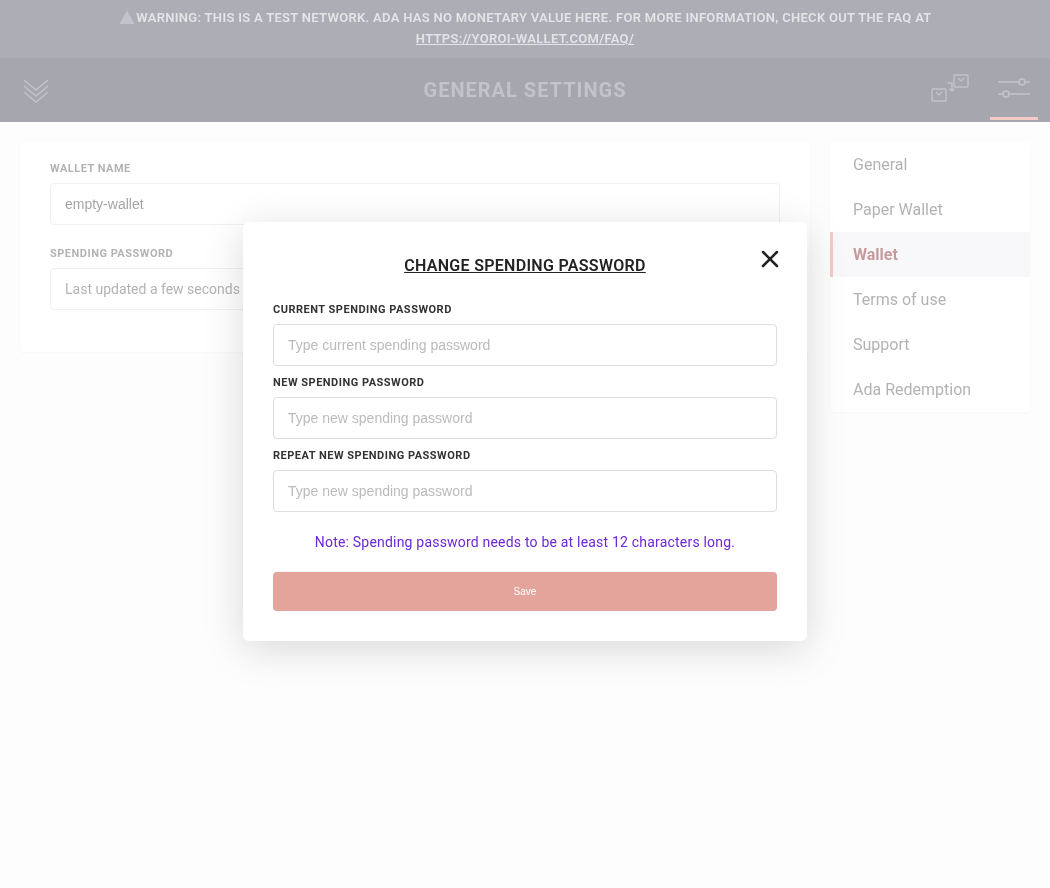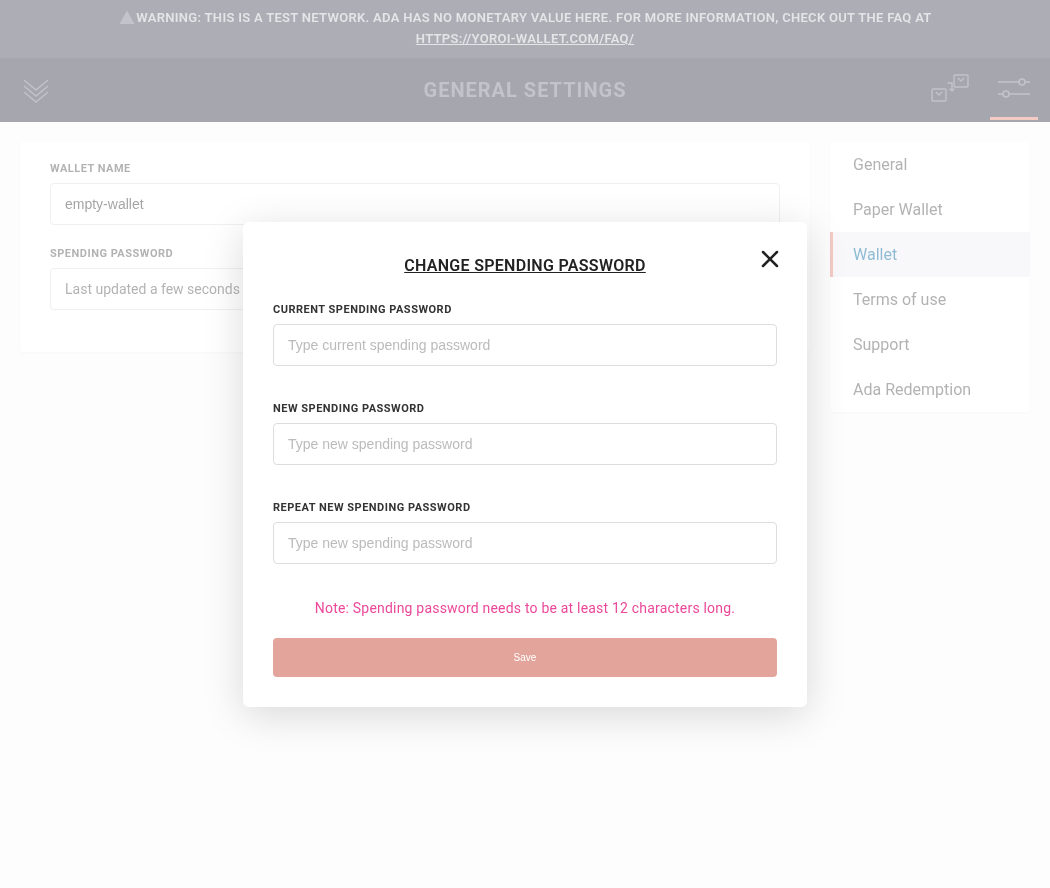--- a/index.html
+++ b/index.html
@@ -122,22 +122,22 @@
     .sidenav-item {
       padding: 13px 20px;
       font-size: 16px;
       color: #555;
       cursor: pointer;
       border-left: 3px solid transparent;
     }
     .sidenav-item.active {
       background: #f0eef2;
       border-left-color: #e68a7d;
-      color: #0369a1;
-      font-weight: 400;
+      color: #7f1d1d;
+      font-weight: 700;
     }
 
     
     .modal-backdrop {
       position: absolute;
       inset: 0;
       background: rgba(255,255,255,0.55);
       display: flex;
       align-items: flex-start;
       justify-content: center;
@@ -161,40 +161,40 @@
       text-decoration: underline;
     }
     .modal-close {
       position: absolute;
       top: 26px;
       right: 26px;
       cursor: pointer;
       width: 22px;
       height: 22px;
     }
-    .modal .form-group { margin-bottom: 36px; }
+    .modal .form-group { margin-bottom: 10px; }
     .modal-label {
       font-size: 11px;
       font-weight: 700;
       letter-spacing: 0.5px;
       color: #333;
       margin-bottom: 8px;
       display: block;
     }
     .modal-input {
       width: 100%;
       border: 1px solid #ddd;
       border-radius: 4px;
       padding: 12px 14px;
       font-size: 14px;
       color: #333;
     }
     .modal-input::placeholder { color: #bbb; }
     .modal-note {
-      color: #ec4899;
+      color: #6d28d9;
       font-size: 14px;
       text-align: center;
       margin: 22px 0;
       letter-spacing: 0.2px;
     }
     .modal-save {
       width: 100%;
       background: #e3a59b;
       color: #fff;
       border: none;

